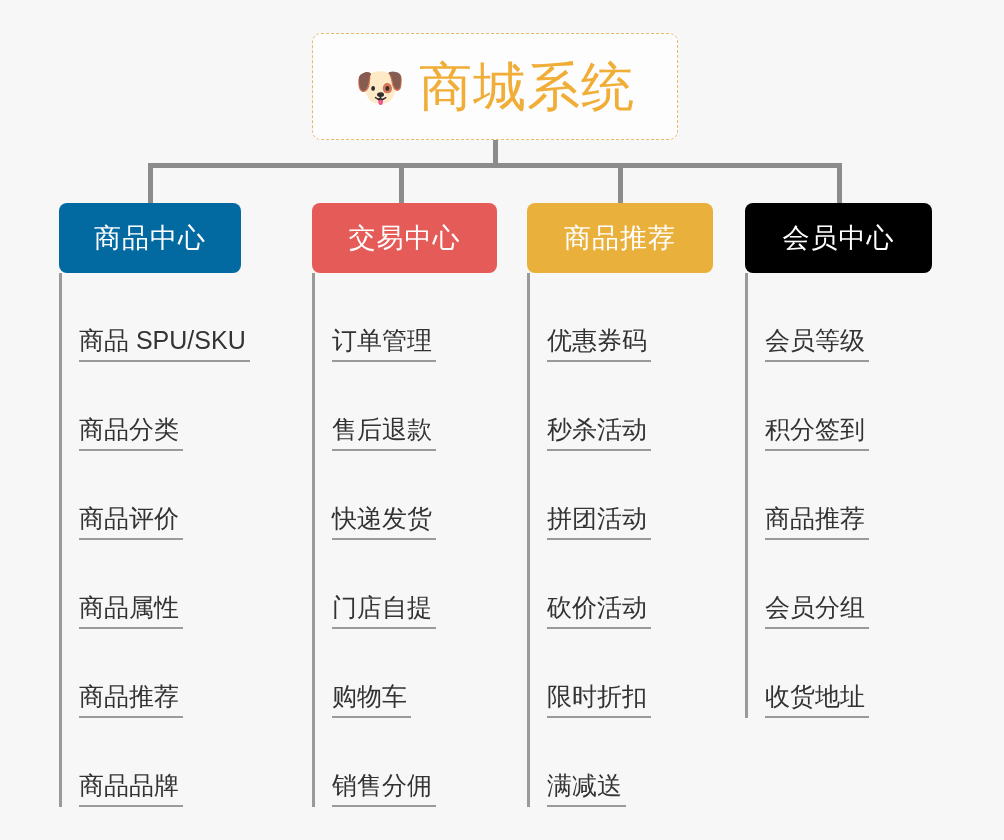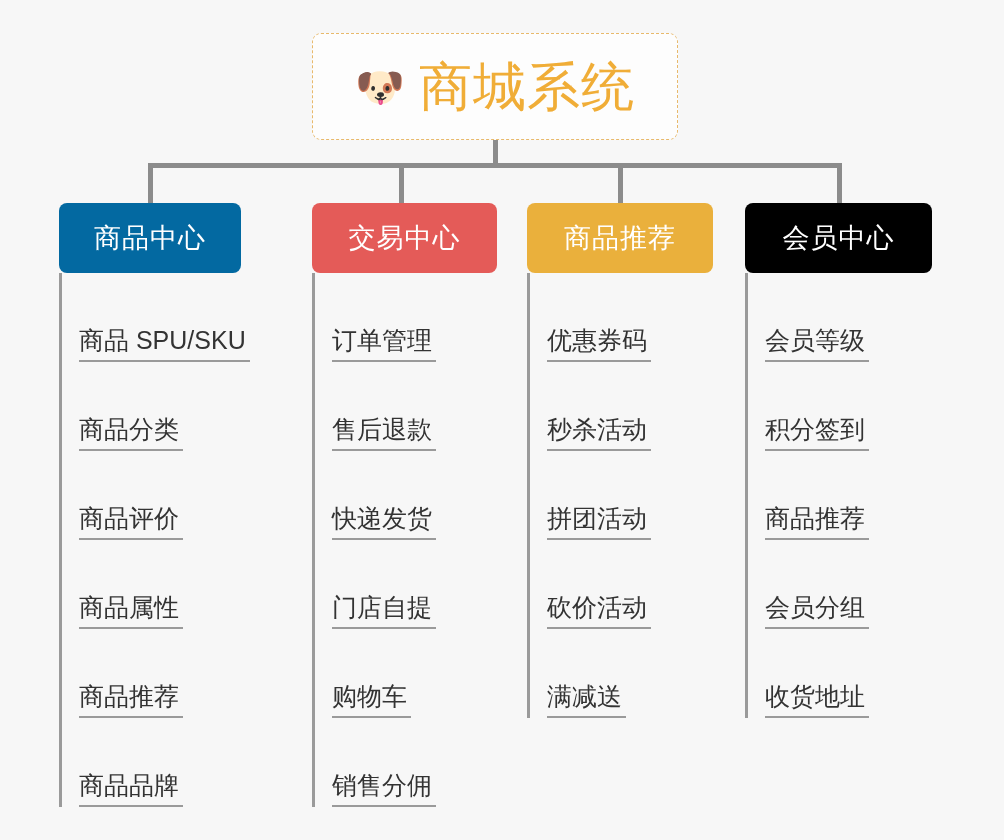--- a/index.html
+++ b/index.html
@@ -237,20 +237,25 @@
               <span class="leaf-label">拼团活动</span>
             </div>
           </div>
           <div class="leaf-item">
             <div class="leaf-inner" style="border-bottom-color: rgb(154, 154, 154);">
               <span class="leaf-label">砍价活动</span>
             </div>
           </div>
           <div class="leaf-item">
             <div class="leaf-inner" style="border-bottom-color: rgb(154, 154, 154);">
+              <span class="leaf-label">限时折扣</span>
+            </div>
+          </div>
+          <div class="leaf-item">
+            <div class="leaf-inner" style="border-bottom-color: rgb(154, 154, 154);">
               <span class="leaf-label">满减送</span>
             </div>
           </div>
         </div>
       </div>
       <div class="column" style="left: 745px; width: 187px;">
         <div class="cat-header" style="background: #000000;">
           <span class="cat-header-label">会员中心</span>
         </div>
         <div class="leaf-list" style="border-left-color: rgb(154, 154, 154);">

